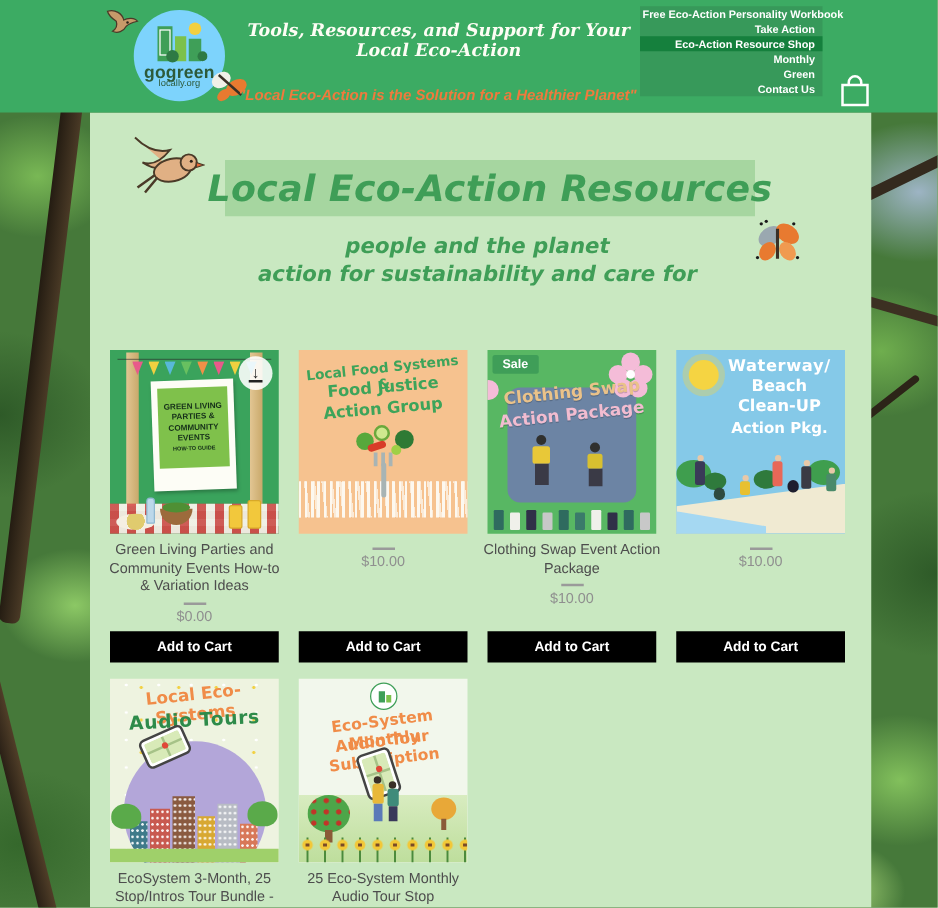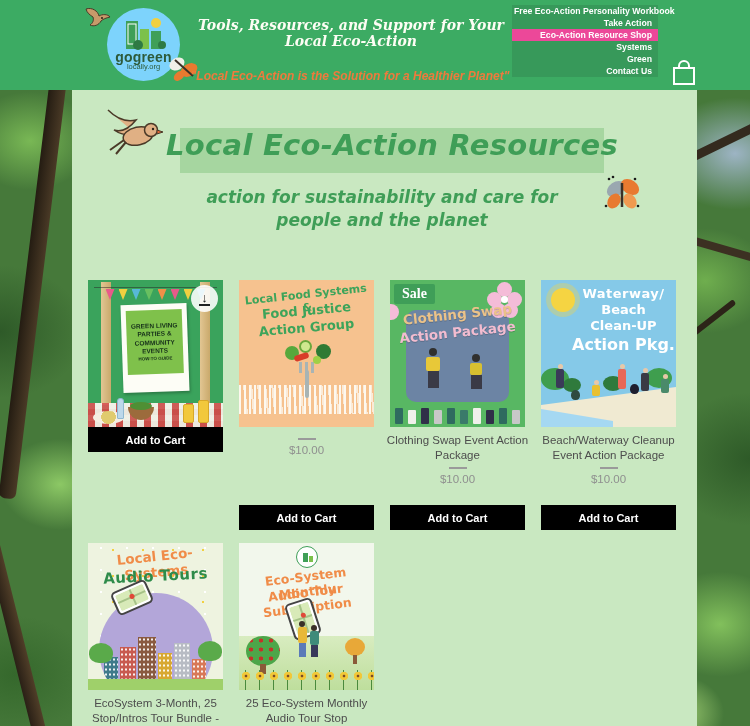--- a/index.html
+++ b/index.html
@@ -39,48 +39,48 @@
     font-size:14px; color:#fdfdf4; }
   .signup-btn { position:absolute; left:233px; top:39px; width:205px; height:25px; background:#fff;
     border:none; border-radius:7px; color:#e5542f; font-weight:bold; font-style:italic;
     font-size:12px; letter-spacing:.4px; font-family:"Liberation Sans", sans-serif; cursor:pointer;
     box-shadow:0 1px 2px rgba(0,0,0,.2); }
   .quote { position:absolute; left:185px; top:69px; width:330px; text-align:center;
     font-weight:bold; font-style:italic; font-size:12px; color:#ef7a3d; }
   nav { position:absolute; left:512px; top:5px; width:146px; background:#37995a; }
   .nav-item { font-size:8.7px; font-weight:bold; color:#fff; text-align:right;
     padding:2px 6px 2px 2px; line-height:8px; cursor:pointer; white-space:nowrap; }
-  .nav-item.active { background:#ec4899; }
+  .nav-item.active { background:#15803d; }
   .cart { position:absolute; left:671px; top:59px; width:26px; height:28px; cursor:pointer; }
 
   
   .card { position:absolute; left:72px; top:90px; width:625px; height:636px; background:#c9e8c1; z-index:3; }
   .hero { position:relative; height:190px; }
   .hero-bird { position:absolute; left:30px; top:16px; }
   .hero-butterfly { position:absolute; left:528px; top:83px; }
   .title-strip { position:absolute; left:108px; top:38px; width:424px; height:45px; background:#a6d6a0;
-    display:flex; justify-content:center; }
+    display:flex; align-items:center; justify-content:center; }
   .title-strip h1 { font-size:29px; font-weight:bold; font-style:italic; color:#3f9e57;
     font-family:"DejaVu Sans", sans-serif; letter-spacing:.3px; white-space:nowrap; }
   .subtitle { position:absolute; left:62px; top:96px; width:496px; text-align:center;
     font-family:"DejaVu Sans", sans-serif; font-weight:bold; font-style:italic;
     font-size:17px; line-height:1.35; color:#3f9e57; }
 
   .grid { display:grid; grid-template-columns:repeat(4,135px); column-gap:16px; padding-left:16px; }
   .grid.row2 { margin-top:13px; }
   .product { width:135px; }
   .thumb { position:relative; width:135px; height:147px; overflow:hidden; cursor:pointer; }
   .pinfo { height:78px; padding-top:6px; display:flex; flex-direction:column; align-items:center; }
   .pname { width:143px; margin:0 -4px; text-align:center; font-size:11.5px; line-height:1.28; color:#4d4d4d; cursor:pointer; }
   .pdiv { width:18px; height:2px; background:#9a9a9a; margin:5px 0 4px; }
   .pprice { font-size:11.5px; color:#8f8f8f; }
   .atc { display:block; width:135px; height:25px; background:#000; color:#fff; border:none;
     font-size:11px; font-weight:bold; font-family:"Liberation Sans", sans-serif; cursor:pointer; }
-  .badge { position:absolute; top:4px; left:4px; background:#3f9e58; color:#fff; font-size:14px;
-    font-weight:bold; padding:2px 8px; border-radius:2px; z-index:4;font-family:Liberation Serif, serif; }
+  .badge { position:absolute; top:4px; left:4px; background:#3f9e58; color:#fff; font-size:10px;
+    font-weight:bold; padding:2px 8px; border-radius:2px; z-index:4; }
 
   .art-line { position:absolute; left:0; right:0; text-align:center; font-weight:800;
     font-family:"DejaVu Sans", sans-serif; }
 
   
   .t1 { background:#3aa35c; }
   .t1 .post { position:absolute; top:2px; bottom:22px; width:10px; background:linear-gradient(90deg,#e2c693,#c9a96b); }
   .t1 .post.l { left:13px; } .t1 .post.r { right:13px; }
   .t1 .bunting { position:absolute; top:7px; left:6px; right:6px; height:12px; display:flex; gap:4px; justify-content:center; border-top:1px solid rgba(40,40,40,.5); padding-top:1px; }
   .t1 .flag { width:9px; height:11px; clip-path:polygon(0 0,100% 0,50% 100%); }
@@ -152,21 +152,21 @@
   .t3 .c1{background:#2f6b5f}.t3 .c2{background:#f0f0ea}.t3 .c3{background:#303048}
   .t3 .c4{background:#c8c8c8}.t3 .c5{background:#3a7a6a}
 
   
   .t4 { background:#85c9e8; }
   .t4 .sun { position:absolute; top:8px; left:10px; width:24px; height:24px; border-radius:50%;
     background:#f5d442; box-shadow:0 0 0 5px rgba(245,212,66,.35); z-index:2; }
   .t4 .a1 { top:6px;  left:30px; color:#fff; font-size:13px; letter-spacing:.5px; }
   .t4 .a2 { top:22px; left:30px; color:#fff; font-size:13px; }
   .t4 .a3 { top:38px; left:30px; color:#fff; font-size:13px; }
-  .t4 .a4 { top:55px; left:30px; color:#fff; font-size:16px; }
+  .t4 .a4 { top:55px; left:30px; color:#fff; font-size:12px; }
   .t4 .sand { position:absolute; left:0; right:0; bottom:0; height:40px; background:#f0ead2; clip-path:polygon(0 45%,100% 0,100% 100%,0 100%); }
   .t4 .water { position:absolute; left:0; bottom:0; width:72px; height:24px; background:#a5d8f2; clip-path:polygon(0 25%,100% 75%,100% 100%,0 100%); }
   .t4 .bush { position:absolute; border-radius:50%; background:#3f9e4e; }
   .t4 .b1 { left:0; top:88px; width:28px; height:22px; }
   .t4 .b2 { left:22px; top:98px; width:18px; height:14px; background:#2f7a3c; }
   .t4 .b3 { right:4px; top:88px; width:26px; height:20px; }
   .t4 .b4 { left:62px; top:96px; width:20px; height:15px; background:#2f7a3c; }
   .t4 .fig { position:absolute; width:10px; z-index:3; }
   .t4 .fhead { width:5px; height:5px; border-radius:50%; background:#e8c8a8; margin:0 auto; }
   .t4 .fbody { width:8px; margin:0 auto; border-radius:2px; }
@@ -267,21 +267,21 @@
     <ellipse cx="22" cy="18" rx="9" ry="6" fill="#e87a30" transform="rotate(-30 22 18)"></ellipse>
     <ellipse cx="12" cy="24" rx="6" ry="4" fill="#e87a30" transform="rotate(-40 12 24)"></ellipse>
     <line x1="8" y1="8" x2="26" y2="24" stroke="#3a3026" stroke-width="2"></line>
   </svg>
   <div class="tagline">Tools, Resources, and Support for Your Local Eco-Action</div>
   <div class="quote">"Local Eco-Action is the Solution for a Healthier Planet"</div>
   <nav>
     <div class="nav-item">Free Eco-Action Personality Workbook</div>
     <div class="nav-item">Take Action</div>
     <div class="nav-item active">Eco-Action Resource Shop</div>
-    <div class="nav-item">Systems</div>
+    <div class="nav-item">Monthly</div>
     <div class="nav-item">Green</div>
     <div class="nav-item">Contact Us</div>
   </nav>
   <div class="cart">
     <svg width="26" height="28" viewBox="0 0 26 28">
       <rect x="3" y="9" width="20" height="16" class="stroke-w"></rect>
       <path d="M8 9 V7 a5 5 0 0 1 10 0 V9" class="stroke-w"></path>
     </svg>
   </div>
 </header>
@@ -293,22 +293,22 @@
       <ellipse cx="36" cy="30" rx="15" ry="9" fill="#e0b084" stroke="#4a3a28" stroke-width="1.5" transform="rotate(-12 36 30)"></ellipse>
       <circle cx="49" cy="24" r="6.5" fill="#e0b084" stroke="#4a3a28" stroke-width="1.5"></circle>
       <circle cx="51" cy="23" r="1.2" fill="#2a2218"></circle>
       <path d="M55 24 l6 2 -6 2 Z" fill="#e06838" stroke="#4a3a28" stroke-width="1"></path>
       <path d="M22 34 L8 44 M24 36 L14 48" stroke="#4a3a28" stroke-width="2" fill="none"></path>
     </svg>
     <div class="title-strip">
       <h1>Local Eco-Action Resources</h1>
     </div>
     <div class="subtitle">
+      <div>people and the planet</div>
       <div>action for sustainability and care for</div>
-      <div>people and the planet</div>
     </div>
     <svg class="hero-butterfly" width="44" height="42" viewBox="0 0 44 42">
       <ellipse cx="16" cy="16" rx="10" ry="7" fill="#9aa8b0" transform="rotate(-35 16 16)"></ellipse>
       <ellipse cx="30" cy="14" rx="10" ry="7" fill="#e87a30" transform="rotate(35 30 14)"></ellipse>
       <ellipse cx="14" cy="28" rx="8" ry="6" fill="#e87a30" transform="rotate(-55 14 28)"></ellipse>
       <ellipse cx="30" cy="28" rx="8" ry="6" fill="#f09a50" transform="rotate(55 30 28)"></ellipse>
       <line x1="22" y1="10" x2="22" y2="34" stroke="#3a3026" stroke-width="2.5"></line>
       <circle cx="9" cy="6" r="1.3" fill="#1a1a1a"></circle>
         <circle cx="13" cy="4" r="1.3" fill="#1a1a1a"></circle>
       <circle cx="35" cy="6" r="1.3" fill="#1a1a1a"></circle>
@@ -343,20 +343,25 @@
         <div class="plate"></div>
         <div class="bowl"></div>
         <div class="bottle"></div>
         <div class="jar j1"></div>
         <div class="jar j2"></div>
         <div class="dl">
           <span class="dl-arrow">↓</span>
             <span class="dl-line"></span>
         </div>
       </div>
+      <div class="pinfo">
+        <div class="pname">Green Living Parties and Community Events How-to &amp; Variation Ideas</div>
+        <div class="pdiv"></div>
+        <div class="pprice">$0.00</div>
+      </div>
       <button class="atc">Add to Cart</button>
     </article>
 
     <article class="product">
       <div class="thumb t2">
         <div class="art-line a1">Local Food Systems &amp;</div>
         <div class="art-line a2">Food Justice</div>
         <div class="art-line a3">Action Group</div>
         <div class="fork">
           <span class="tine k1"></span>
@@ -456,21 +461,20 @@
             <div class="fbody"></div>
           </div>
         <div class="fig f5">
             <div class="fhead"></div>
             <div class="fbody"></div>
           </div>
         <div class="bag g1"></div>
         <div class="bag g2"></div>
       </div>
       <div class="pinfo">
-        <div class="pname">Beach/Waterway Cleanup Event Action Package</div>
         <div class="pdiv"></div>
         <div class="pprice">$10.00</div>
       </div>
       <button class="atc">Add to Cart</button>
     </article>
   </section>
 
   <section class="grid row2">
 
     <article class="product">

